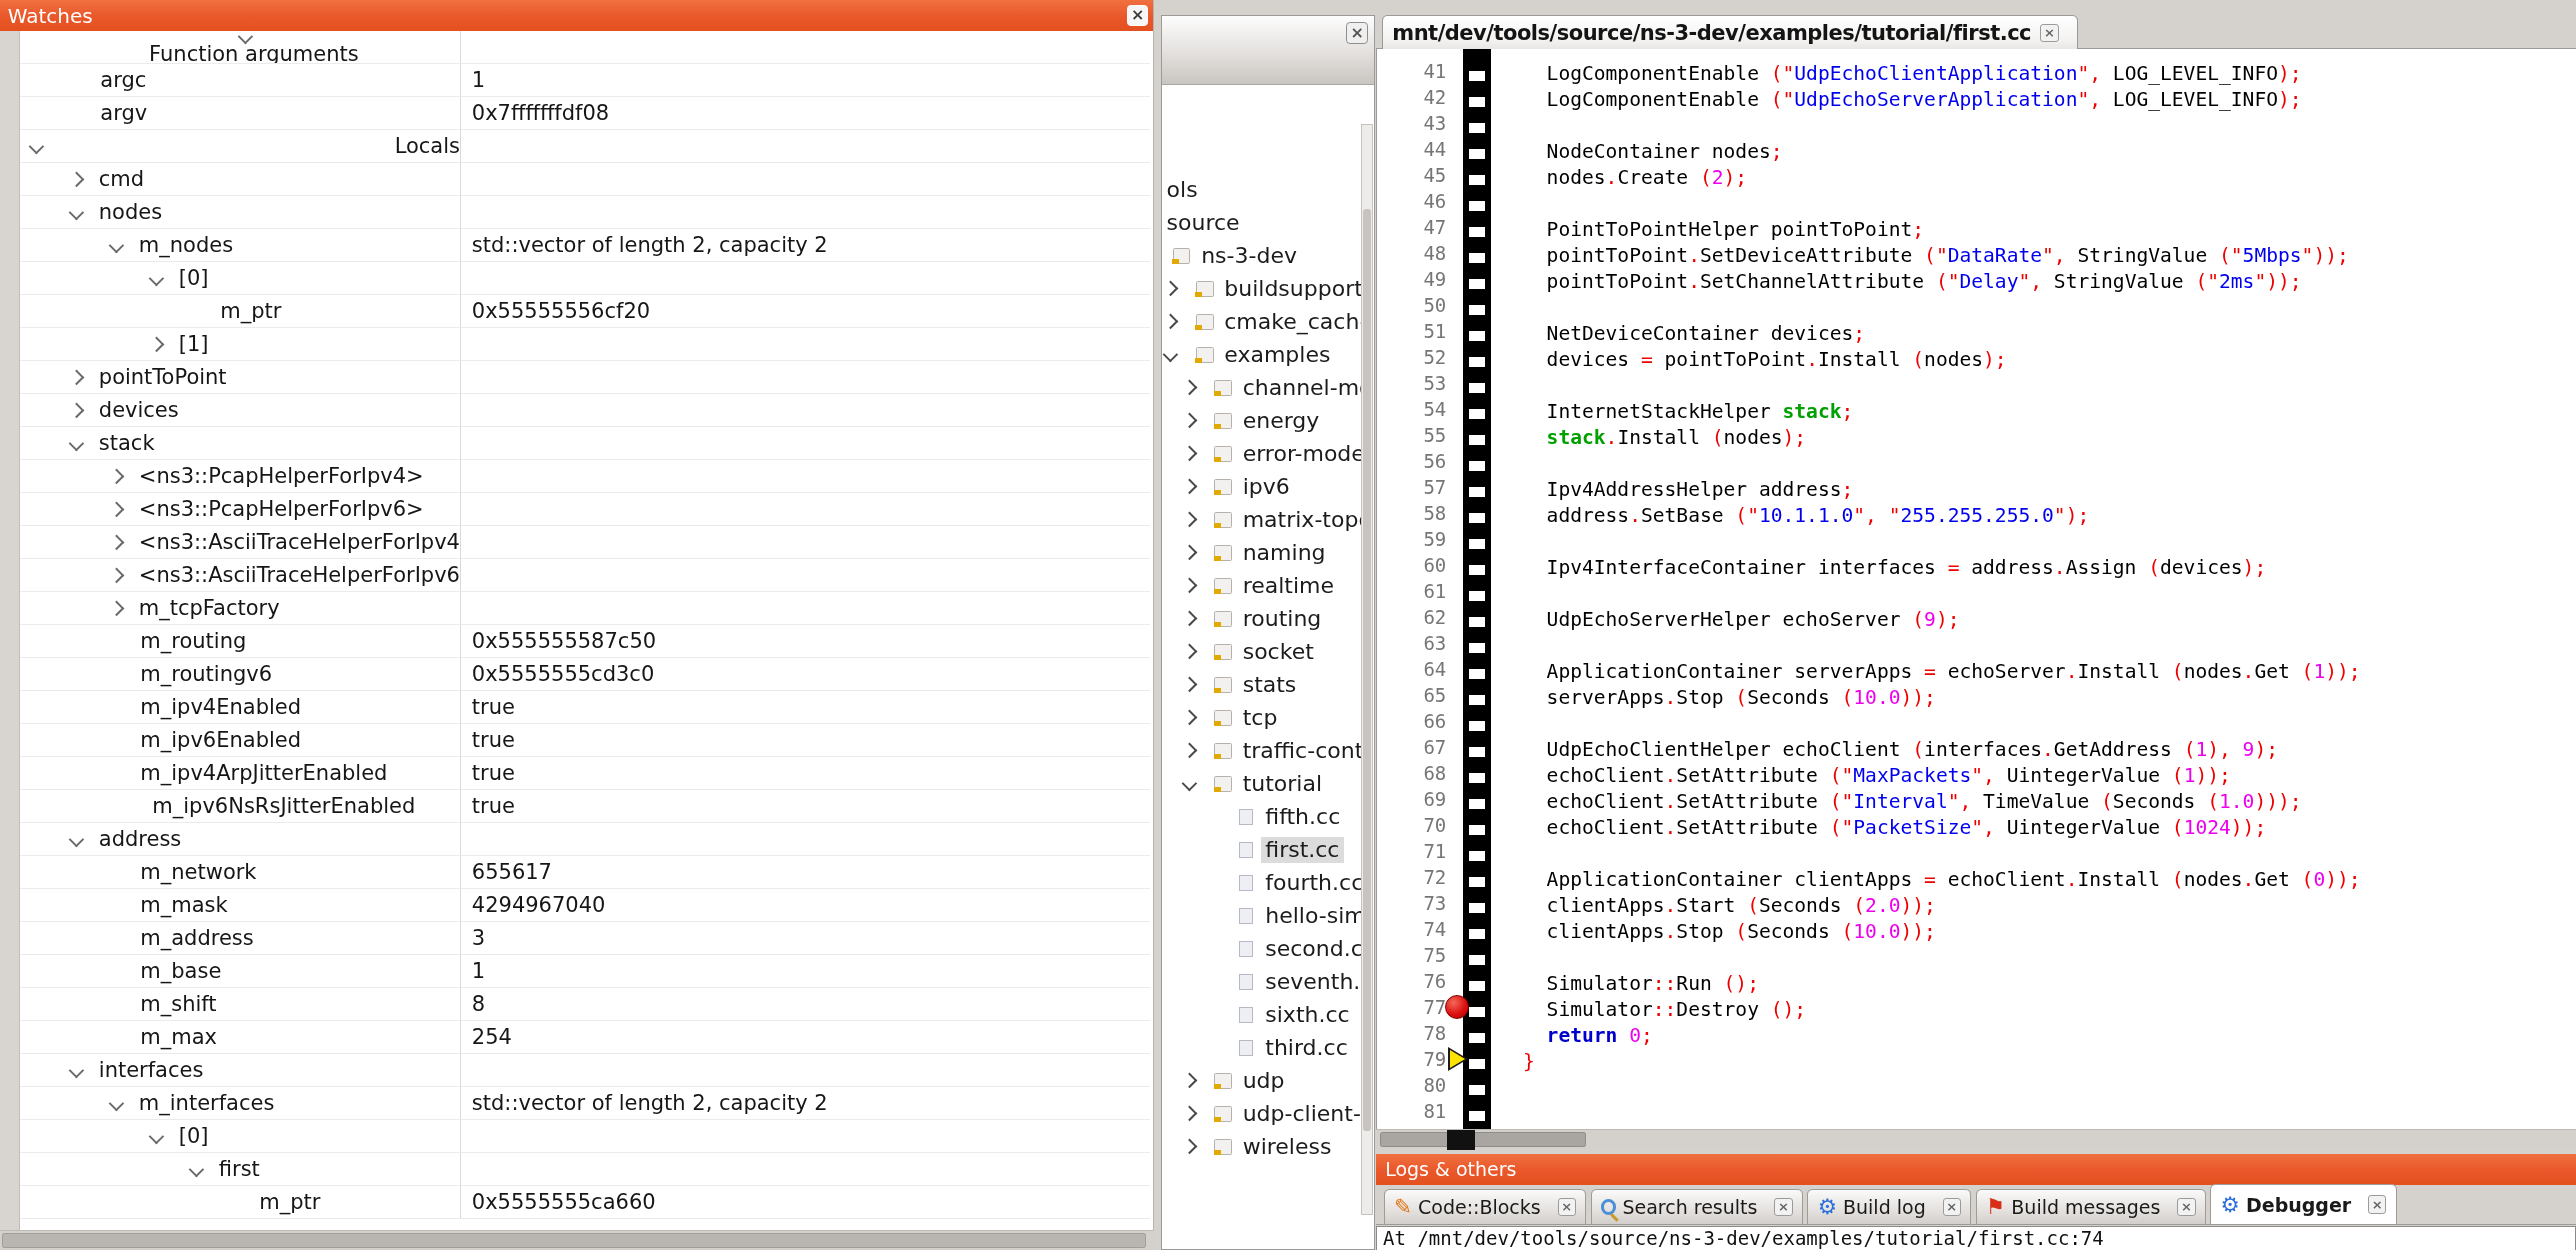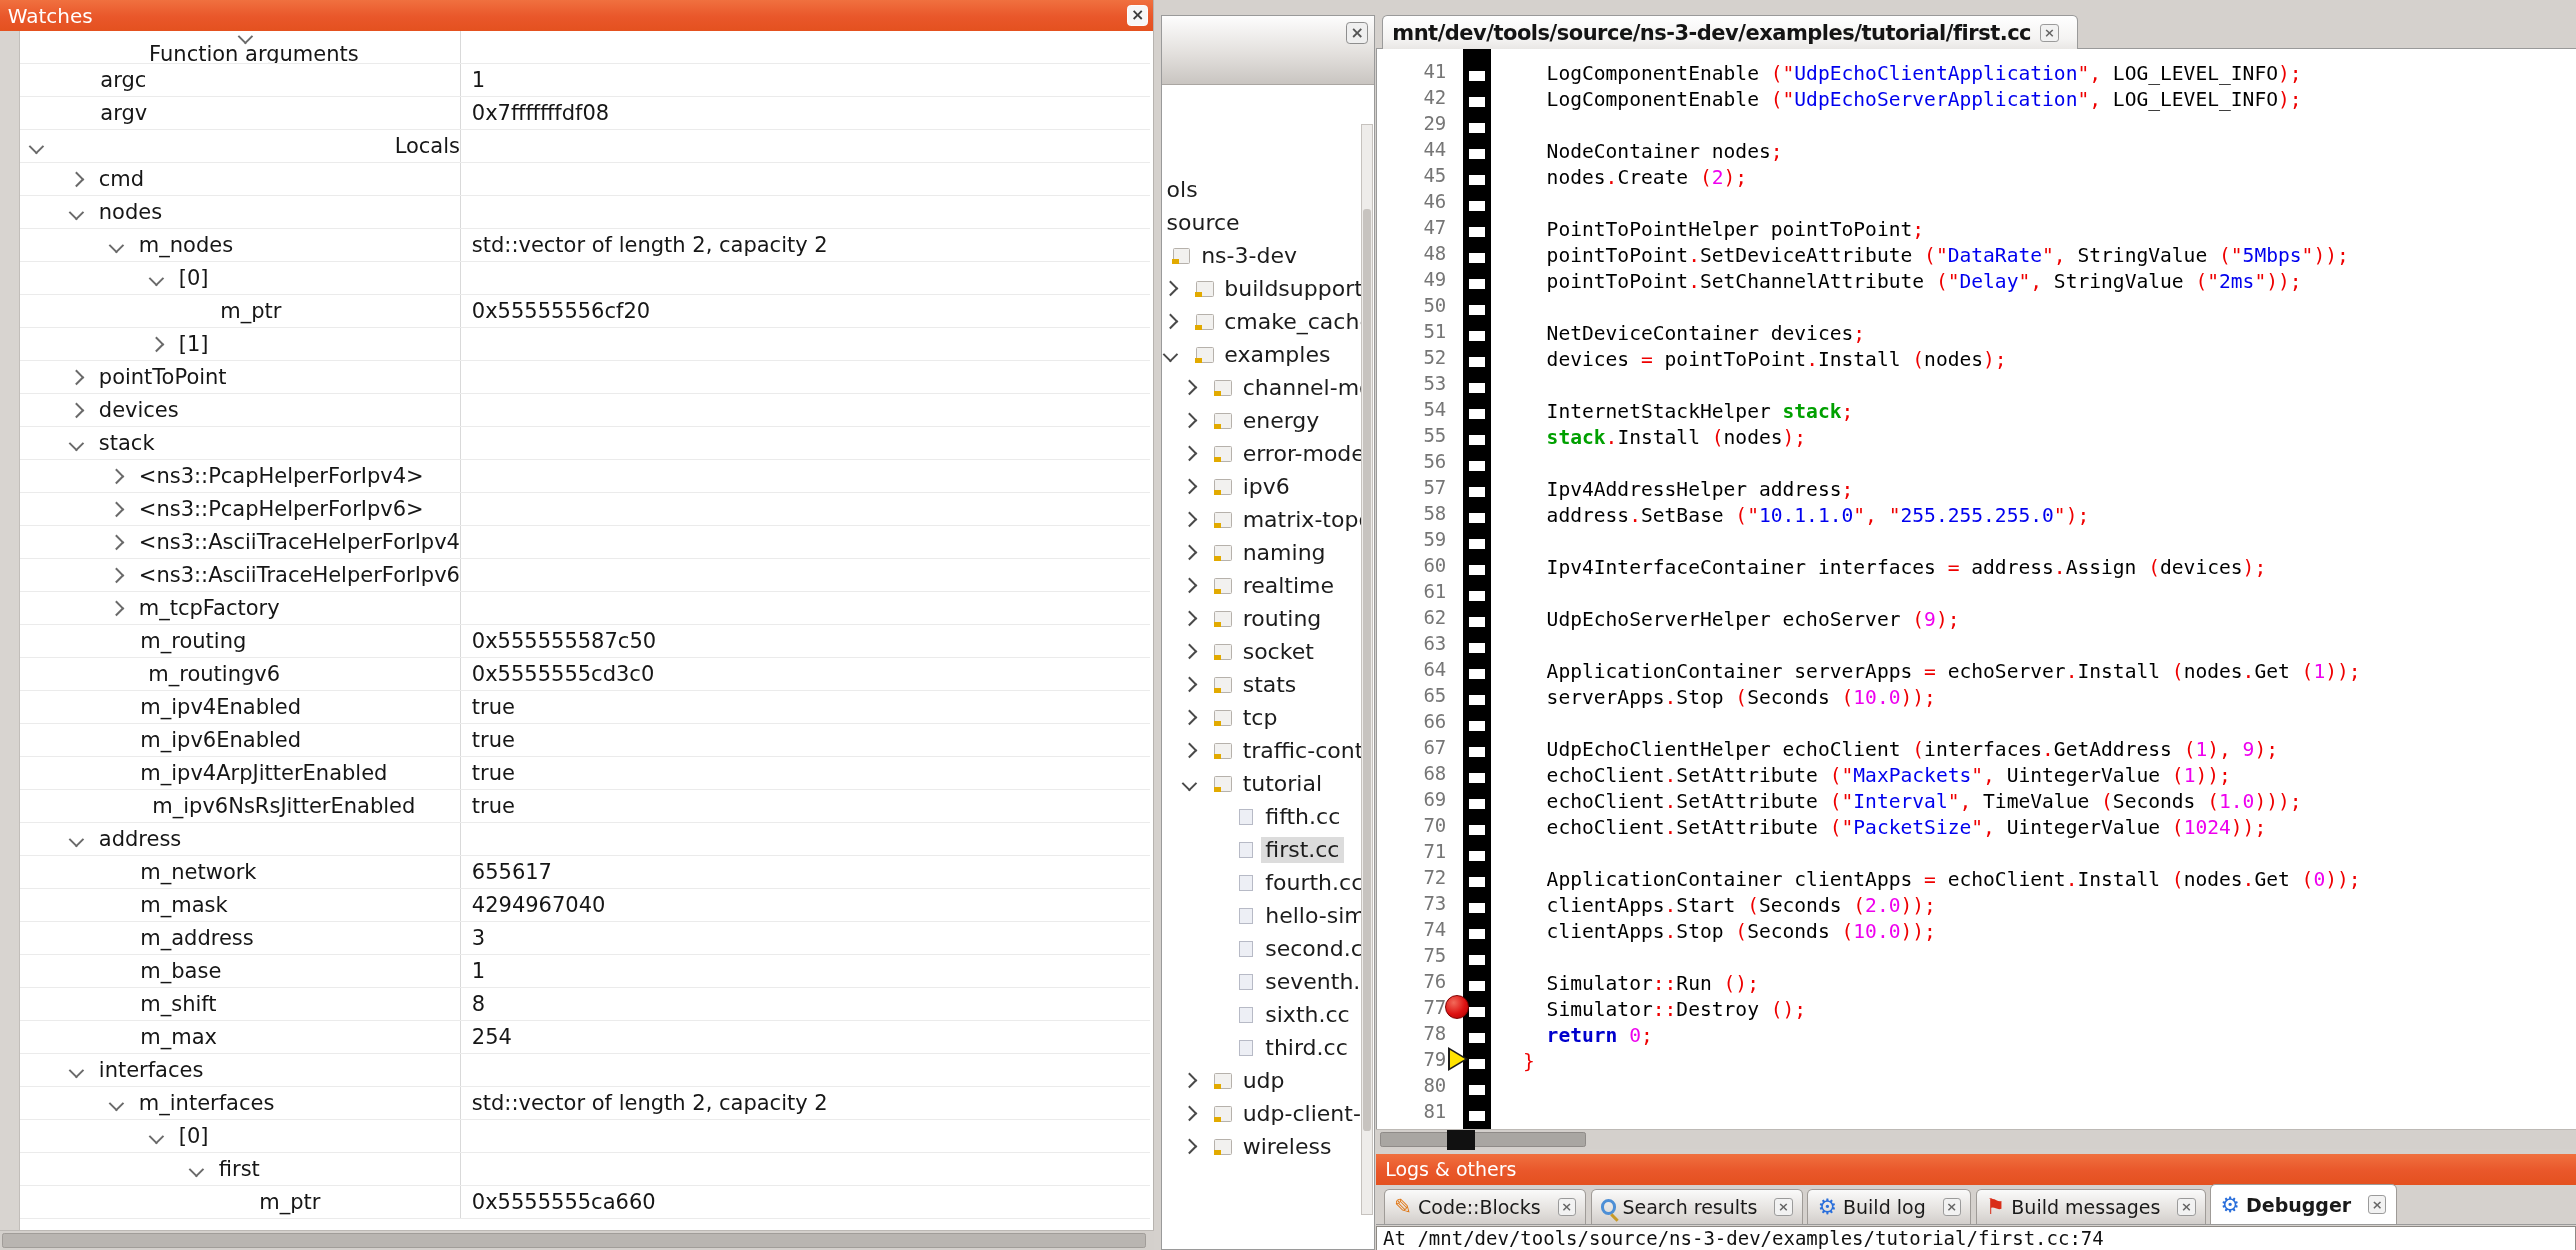--- a/index.html
+++ b/index.html
@@ -280,21 +280,21 @@
             <span class="chevspace"></span>
             <span class="wtext" style="margin-left: 17px;">m_routing</span>
           </div>
           <div class="wval">
             <span class="wtext">0x555555587c50</span>
           </div>
         </div>
         <div class="wrow">
           <div class="wname" style="padding-left: 91px;">
             <span class="chevspace"></span>
-            <span class="wtext" style="margin-left: 25px;">m_routingv6</span>
+            <span class="wtext" style="margin-left: 17px;">m_routingv6</span>
           </div>
           <div class="wval">
             <span class="wtext">0x5555555cd3c0</span>
           </div>
         </div>
         <div class="wrow">
           <div class="wname" style="padding-left: 91px;">
             <span class="chevspace"></span>
             <span class="wtext" style="margin-left: 17px;">m_ipv4Enabled</span>
           </div>
@@ -595,21 +595,21 @@
     <div id="tabbar">
       <div id="edit-tab">
         <span id="edit-tab-title">mnt/dev/tools/source/ns-3-dev/examples/tutorial/first.cc</span>
         <span class="minix">×</span>
       </div>
     </div>
     <div id="codearea">
       <div id="gutter">
           <div class="gnum">41</div>
           <div class="gnum">42</div>
-          <div class="gnum">29</div>
+          <div class="gnum">43</div>
           <div class="gnum">44</div>
           <div class="gnum">45</div>
           <div class="gnum">46</div>
           <div class="gnum">47</div>
           <div class="gnum">48</div>
           <div class="gnum">49</div>
           <div class="gnum">50</div>
           <div class="gnum">51</div>
           <div class="gnum">52</div>
           <div class="gnum">53</div>

